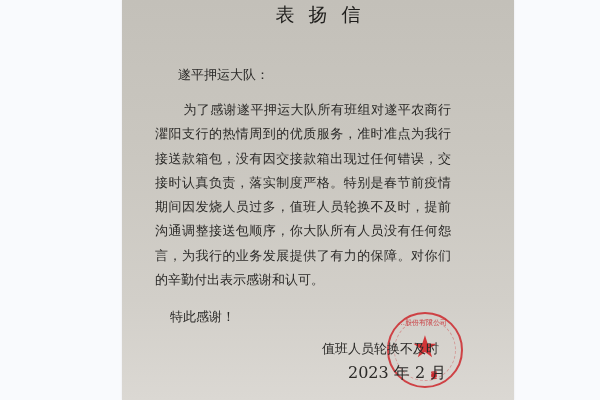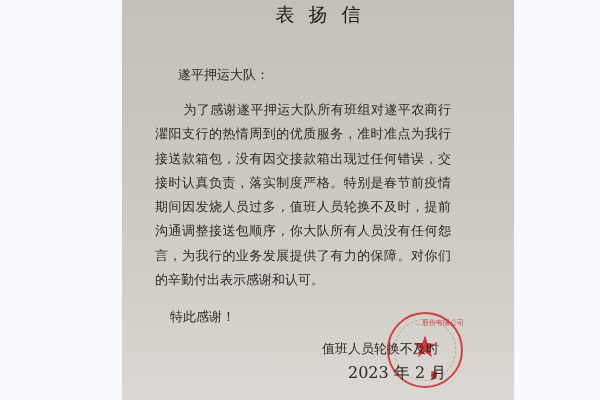--- a/index.html
+++ b/index.html
@@ -61,19 +61,19 @@
 </head>
 <body>
 
 <div class="paper">
   <div class="title">表扬信</div>
   <div class="salutation">遂平押运大队：</div>
   <div class="body-text"><span class="indent"></span><span>为了感谢遂平押运大队所有班组对遂平农商行灈阳支行的热情周到的优质服务，准时准点为我行接送款箱包，没有因交接款箱出现过任何错误，交接时认真负责，落实制度严格。特别是春节前疫情期间因发烧人员过多，值班人员轮换不及时，提前沟通调整接送包顺序，你大队所有人员没有任何怨言，为我行的业务发展提供了有力的保障。对你们的辛勤付出表示感谢和认可。</span></div>
   <div class="closing">特此感谢！</div>
   <div class="stamp">
     <div class="stamp-inner"></div>
-    <span class="ring-text" style="left:26px; top:4px;">…股份有限公司</span>
+    <span class="ring-text" style="left:9px; top:4px;">…股份有限公司</span>
     <div class="star">★</div>
     <span class="ring-text" style="left:40px; top:52px; writing-mode: vertical-rl; font-size:6px; height:20px; overflow:hidden;">灈阳支行 业务专用章</span>
   </div>
   <div class="signer">值班人员轮换不及时</div>
   <div class="date">2023 年 2 月</div>
 </div>
 
 </body></html>

